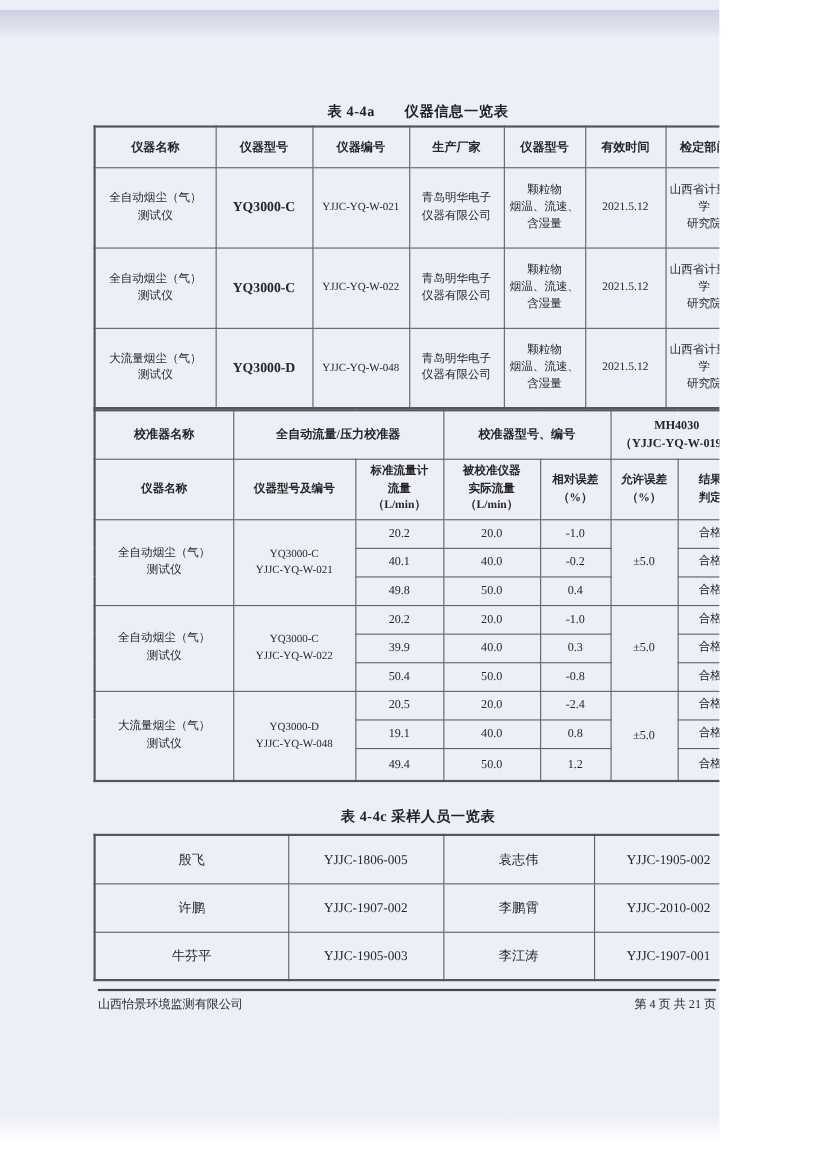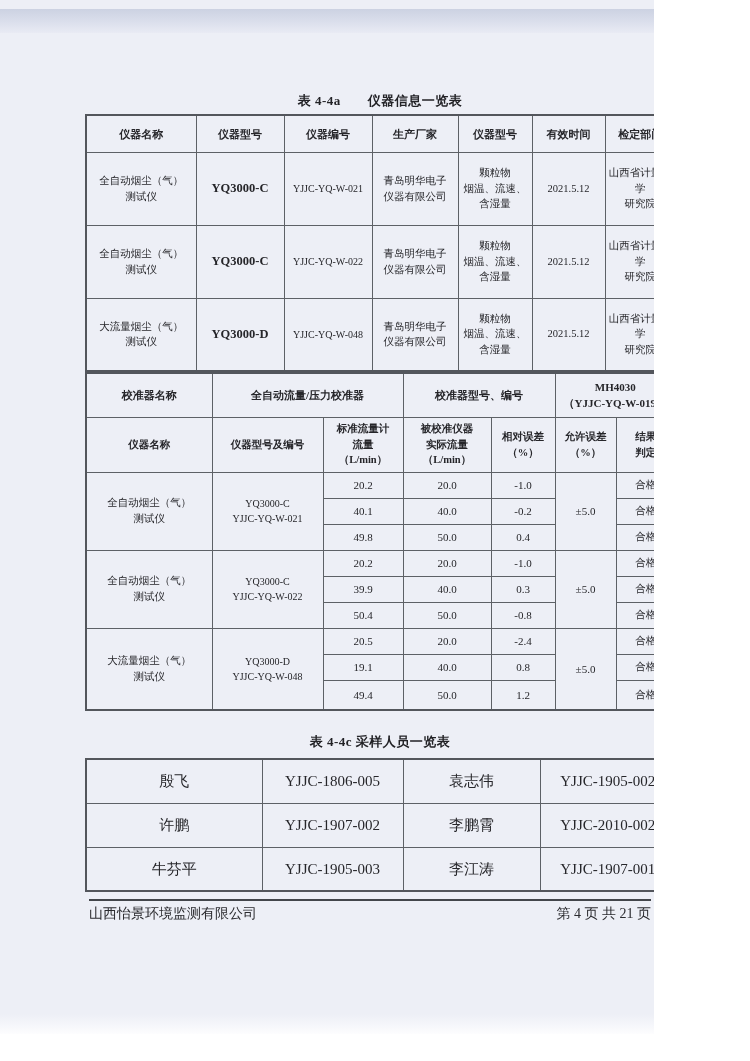--- a/index.html
+++ b/index.html
@@ -59,28 +59,28 @@
 
   
   .tb .cal-row th, .tb .cal-row td { height: 44px; font-size: 11px; font-weight: bold; }
   .tb .hdr2 th { height: 55px; font-size: 10.5px; }
   .tb td { height: 26px; font-size: 11px; }
   .tb .cn { font-size: 10.5px; }
   .tb .code { font-size: 10px; }
 
   
   .tc th { height: 37px; font-size: 11px; letter-spacing: 1px; }
-  .tc td { height: 44px; font-size: 15px; }
+  .tc td { height: 44px; font-size: 12px; }
 
   .footer {
     display: flex; justify-content: space-between; align-items: flex-start;
     width: 562px; margin: 7px 0 0 4px;
     border-top: 2px solid #43464b;
     padding-top: 4px;
-    font-size: 14px; color: #2a2a2e;
+    font-size: 11px; color: #2a2a2e;
   }
 </style>
 </head>
 <body>
 
 <div class="scan">
   <div class="top-band"></div>
 
   <div class="content">
 

